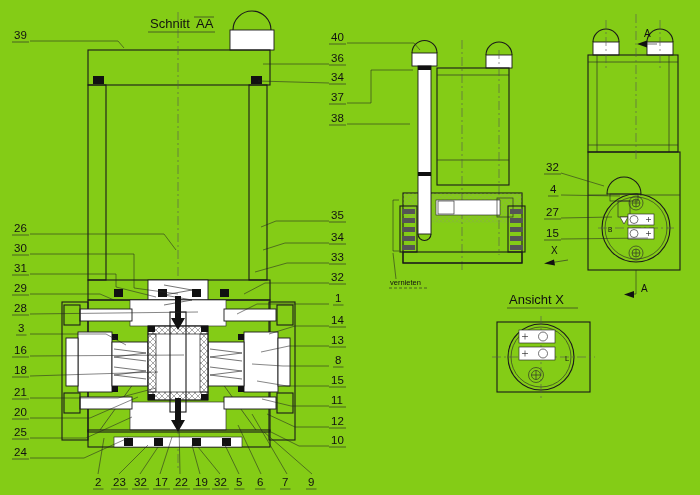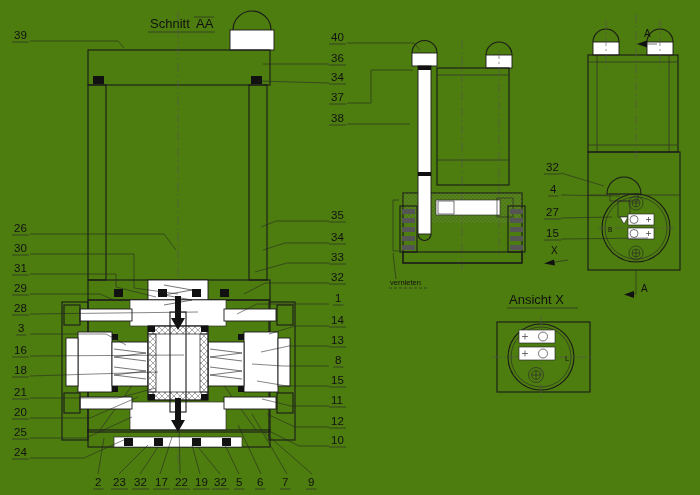--- a/index.html
+++ b/index.html
@@ -1,16 +1,16 @@
 <!DOCTYPE html>
 <html><head>
 <meta charset="utf-8">
 <style>
   html,body{margin:0;padding:0;background:#e8e8e8;}
-  .sheet{width:700px;height:495px;background:#4d7c0f;position:relative;margin:0 auto;
+  .sheet{width:700px;height:495px;background:#84cc16;position:relative;margin:0 auto;
          font-family:"Liberation Sans",sans-serif;overflow:hidden;}
   svg{display:block;}
   text{fill:#111;font-family:"Liberation Sans",sans-serif;}
   .callout-label{font-size:11.5px;}
   .title{font-size:13px;}
   .small-note{font-size:7.5px;}
   .marker{font-size:10px;}
   .tiny{font-size:6.5px;}
   .outline{stroke:#1a1a1a;stroke-width:1.1;fill:none;}
   .thin{stroke:#2a2a2a;stroke-width:0.65;fill:none;}

